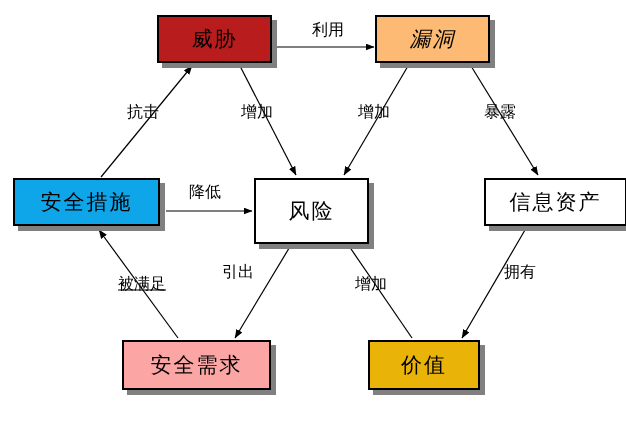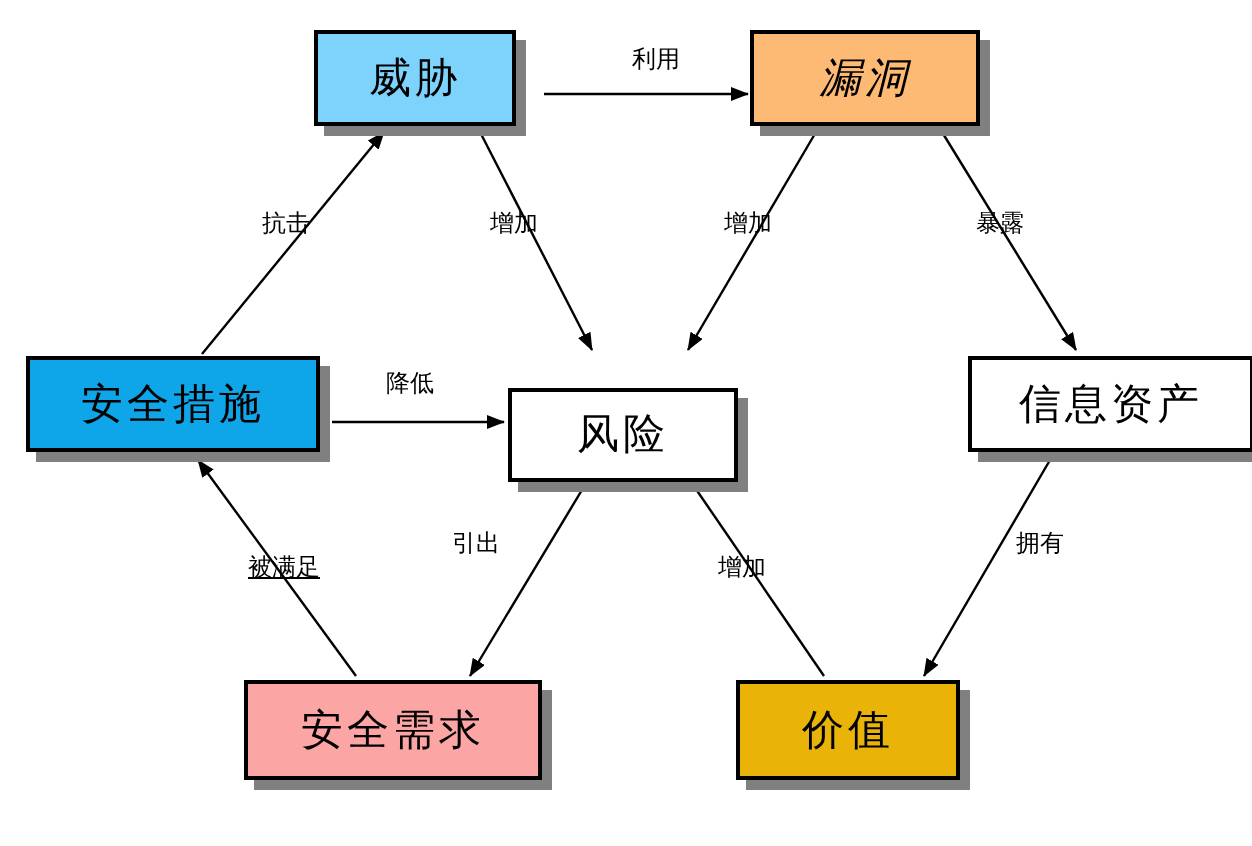--- a/index.html
+++ b/index.html
@@ -44,21 +44,21 @@
   .node-label {
     font-size: 21px;
     line-height: 1;
     color: #000000;
     letter-spacing: 2px;
     white-space: nowrap;
     font-weight: 500;
   }
   .edge-label {
     position: absolute;
-    font-size: 12px;
+    font-size: 16px;
     color: #000000;
     white-space: nowrap;
     background: transparent;
     letter-spacing: 0px;
     transform: translate(-50%, -50%);
   }
 </style>
 </head>
 <body>
 
@@ -78,30 +78,30 @@
         <line x1="471" y1="66" x2="538" y2="175" stroke="#000000" stroke-width="1.2" marker-end="url(#arrowhead)"></line>
         <line x1="166" y1="211" x2="252" y2="211" stroke="#000000" stroke-width="1.2" marker-end="url(#arrowhead)"></line>
         <line x1="178" y1="338" x2="99" y2="230" stroke="#000000" stroke-width="1.2" marker-end="url(#arrowhead)"></line>
         <line x1="300" y1="230" x2="235" y2="338" stroke="#000000" stroke-width="1.2" marker-end="url(#arrowhead)"></line>
         <line x1="412" y1="338" x2="338" y2="230" stroke="#000000" stroke-width="1.2" marker-end="url(#arrowhead)"></line>
         <line x1="525" y1="230" x2="462" y2="338" stroke="#000000" stroke-width="1.2" marker-end="url(#arrowhead)"></line>
       </g>
   </svg>
 
   <div id="node-layer">
-      <div class="node" style="left: 157px; top: 15px; width: 101px; height: 48px; background: #7dd3fc; border-color: rgb(0, 0, 0); box-shadow: rgb(128, 128, 128) 5px 5px 0px 0px; text-align: right;">
+      <div class="node" style="left: 157px; top: 15px; width: 115px; height: 48px; background: #b91c1c; border-color: rgb(0, 0, 0); box-shadow: rgb(128, 128, 128) 5px 5px 0px 0px; text-align: right;">
         <span class="node-label">威胁</span>
       </div>
       <div class="node" style="left: 375px; top: 15px; width: 115px; height: 48px; background: #fdba74; border-color: rgb(0, 0, 0); box-shadow: rgb(128, 128, 128) 5px 5px 0px 0px; font-style: italic;">
         <span class="node-label">漏洞</span>
       </div>
       <div class="node" style="left: 13px; top: 178px; width: 147px; height: 48px; background: #0ea5e9; border-color: rgb(0, 0, 0); box-shadow: rgb(128, 128, 128) 5px 5px 0px 0px;">
         <span class="node-label">安全措施</span>
       </div>
-      <div class="node" style="left: 254px; top: 194px; width: 115px; height: 47px; background: rgb(255, 255, 255); border-color: rgb(0, 0, 0); box-shadow: rgb(128, 128, 128) 5px 5px 0px 0px;">
+      <div class="node" style="left: 254px; top: 178px; width: 115px; height: 66px; background: rgb(255, 255, 255); border-color: rgb(0, 0, 0); box-shadow: rgb(128, 128, 128) 5px 5px 0px 0px;">
         <span class="node-label">风险</span>
       </div>
       <div class="node" style="left: 484px; top: 178px; width: 143px; height: 48px; background: rgb(255, 255, 255); border-color: rgb(0, 0, 0); box-shadow: rgb(128, 128, 128) 5px 5px 0px 0px;">
         <span class="node-label">信息资产</span>
       </div>
       <div class="node" style="left: 122px; top: 340px; width: 149px; height: 50px; background: #fca5a5; border-color: rgb(0, 0, 0); box-shadow: rgb(128, 128, 128) 5px 5px 0px 0px;">
         <span class="node-label">安全需求</span>
       </div>
       <div class="node" style="left: 368px; top: 340px; width: 112px; height: 50px; background: #eab308; border-color: rgb(0, 0, 0); box-shadow: rgb(128, 128, 128) 5px 5px 0px 0px;">
         <span class="node-label">价值</span>

